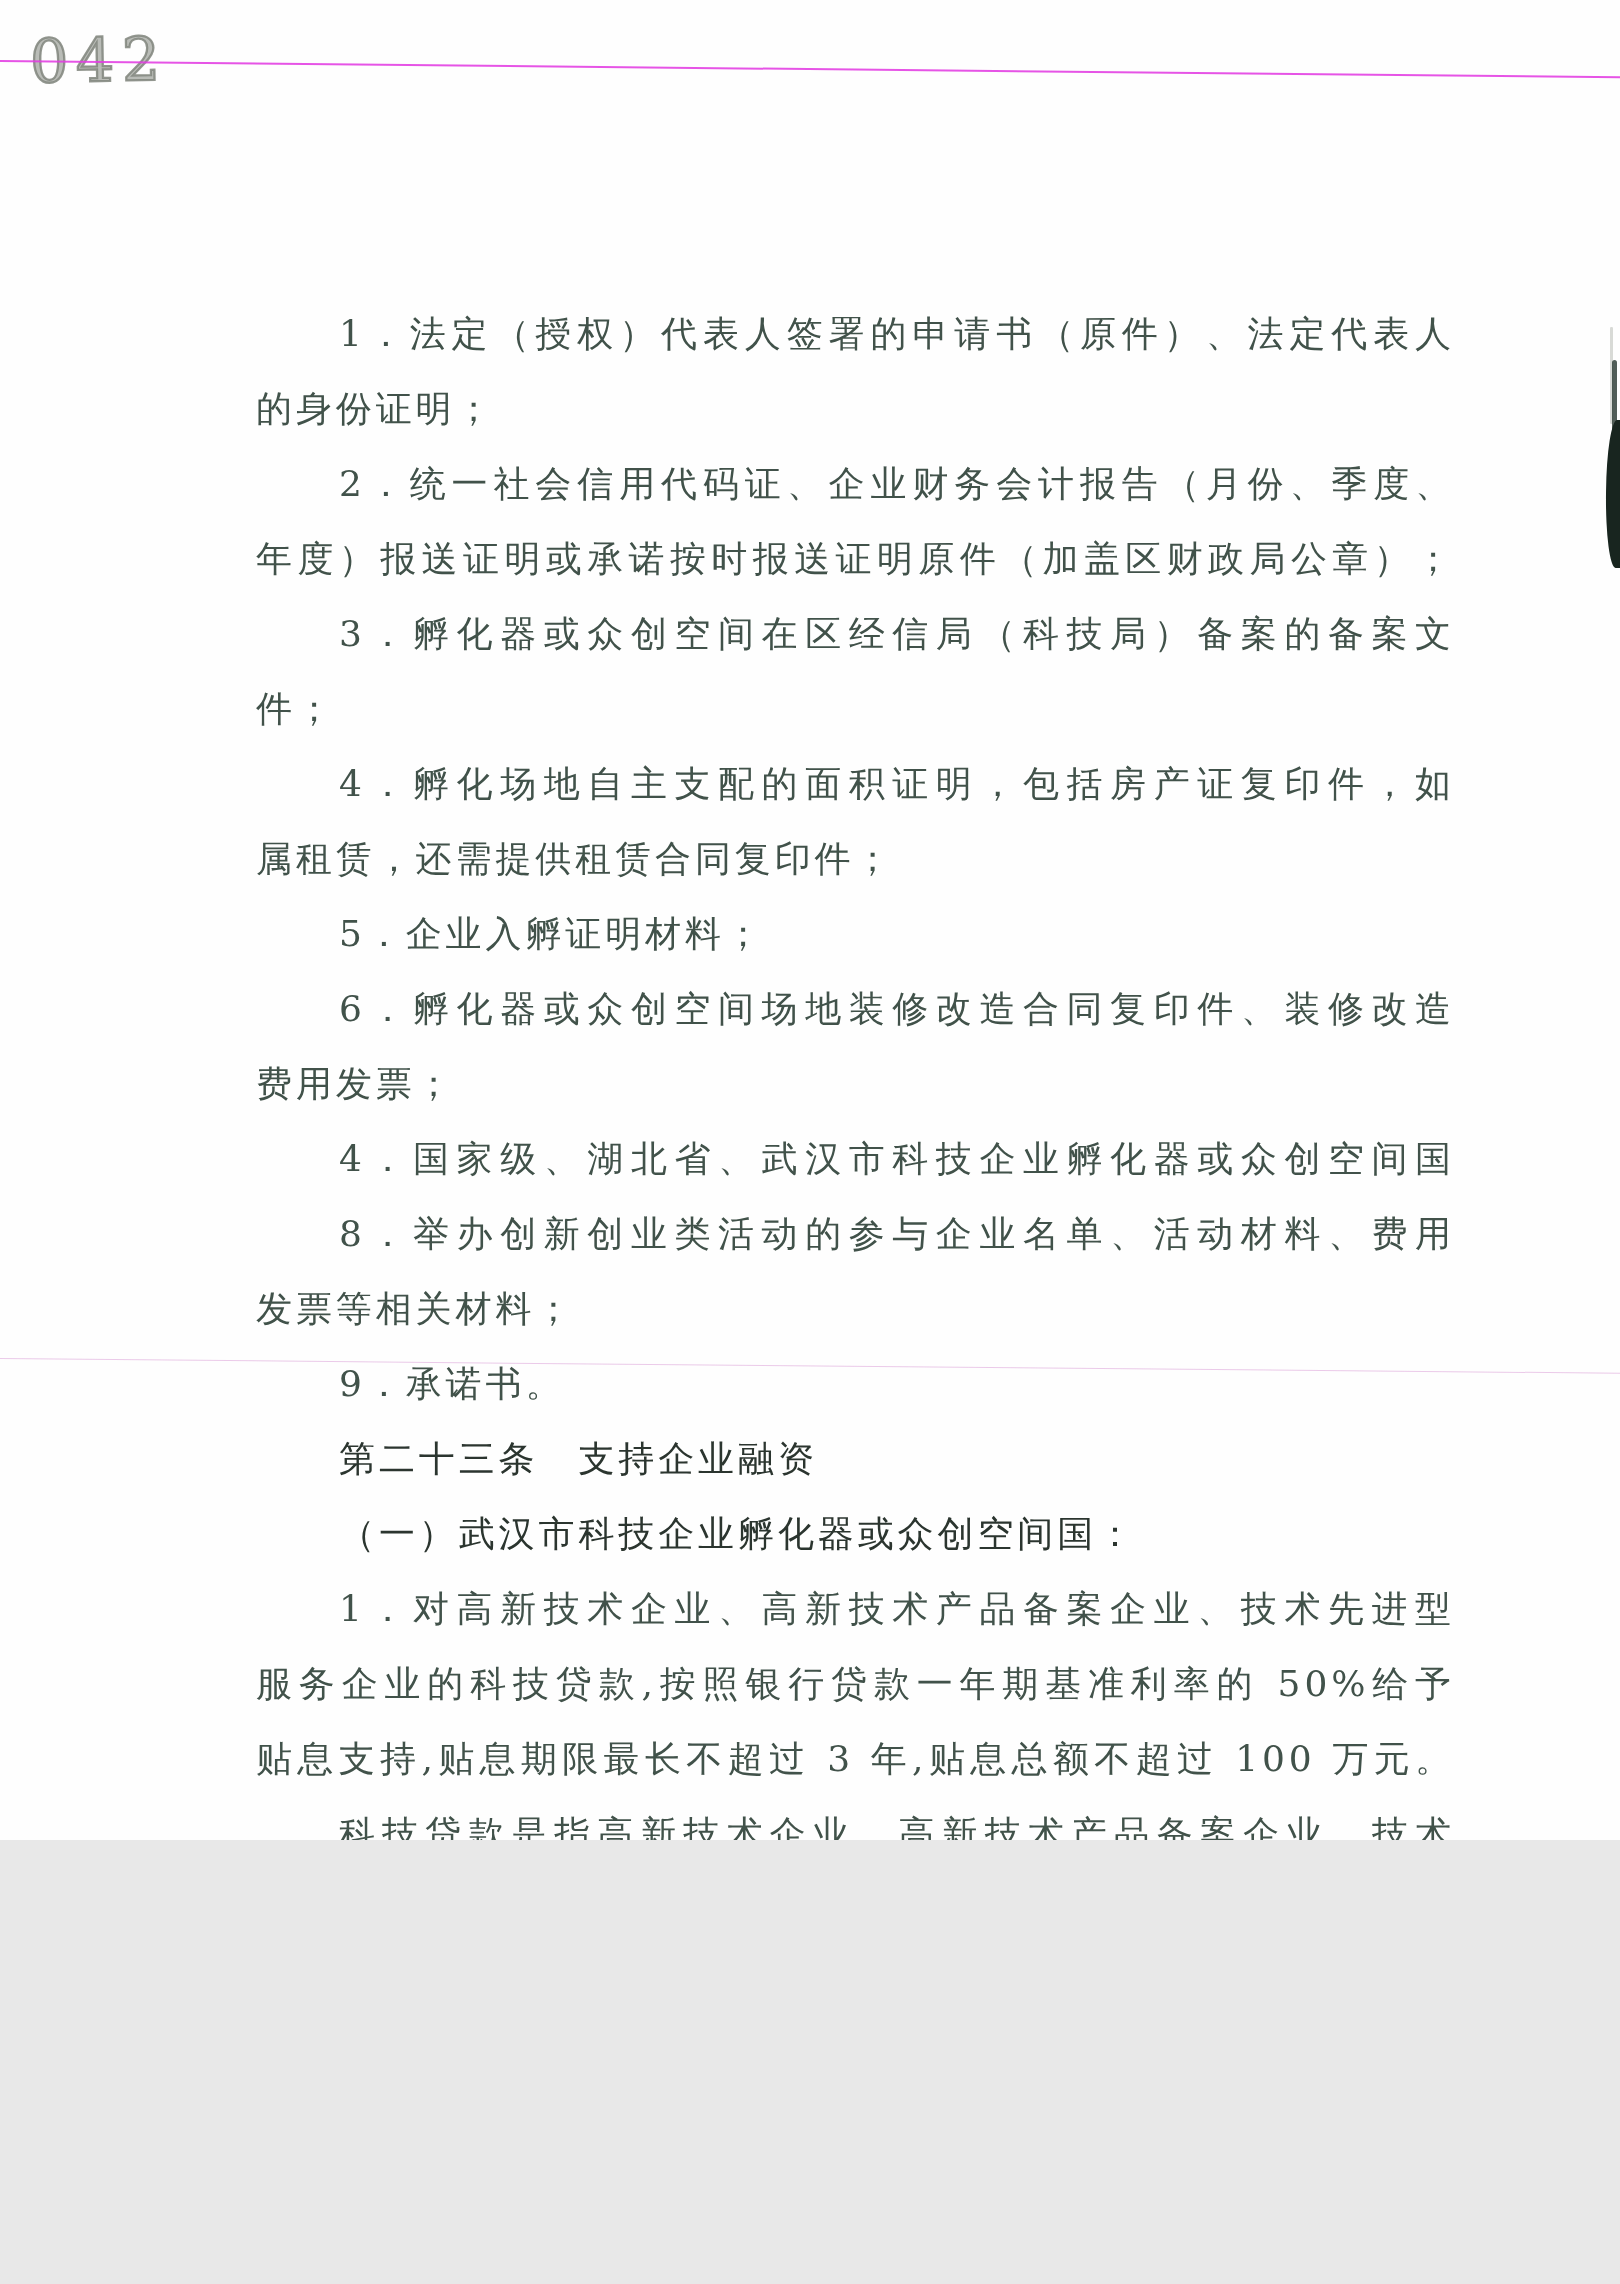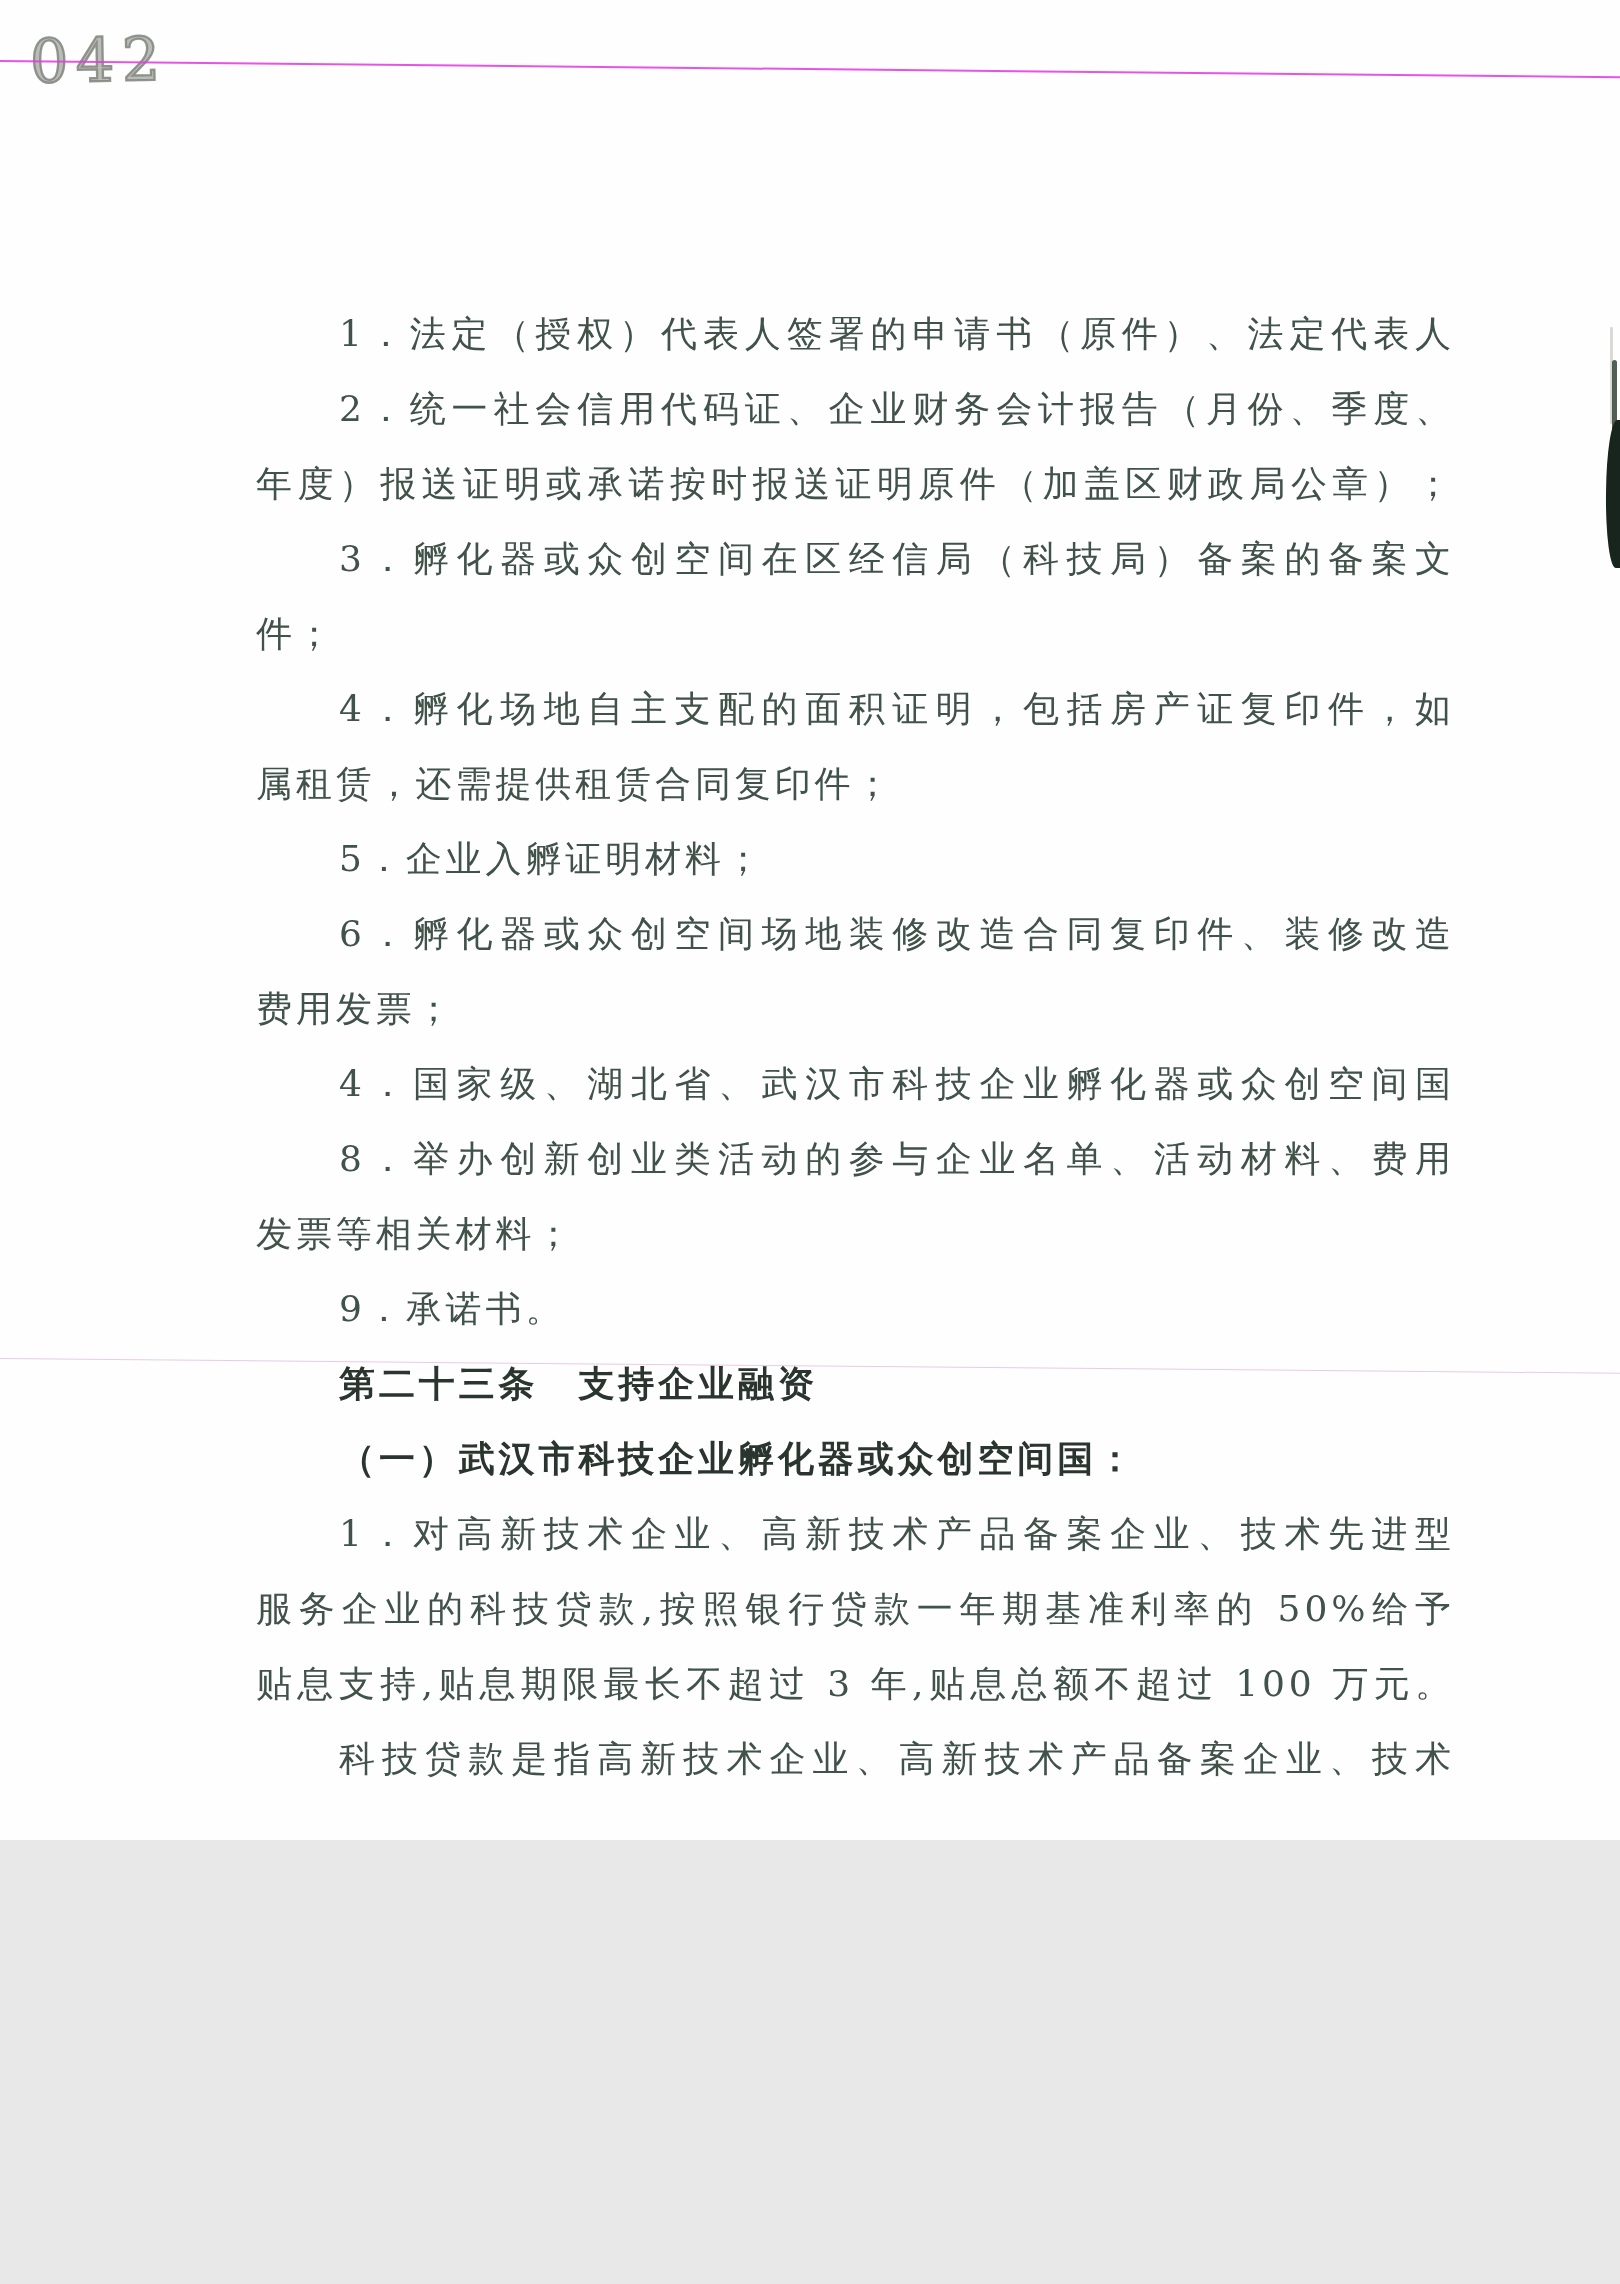--- a/index.html
+++ b/index.html
@@ -53,21 +53,21 @@
     letter-spacing:3.9px;
   }
   .line{
     line-height:75px;height:75px;
     text-align:left;
   }
   .indent{padding-left:83px;}
   .just{text-align:justify;text-align-last:justify;text-justify:inter-character;}
   .hei{
     font-family:"DejaVu Sans","Liberation Sans",sans-serif;
-    font-weight:bold;
+    font-weight:normal;
     color:#2b352f;
   }
   
   .pagenum{
     position:absolute;left:271px;top:2030px;
     font-size:36px;line-height:52px;
     letter-spacing:2.6px;
     color:#4d7c0f;
   }
 </style>
@@ -80,20 +80,21 @@
 
   <div class="scanline scanline-top"></div>
   <div class="scanline scanline-mid"></div>
 
   <div class="artifact-light"></div>
   <div class="artifact-tail"></div>
   <div class="artifact-main"></div>
 
   <div class="doc">
     <div class="line indent just">1．法定（授权）代表人签署的申请书（原件）、法定代表人</div>
+    <div class="line">的身份证明；</div>
     <div class="line indent just">2．统一社会信用代码证、企业财务会计报告（月份、季度、</div>
     <div class="line just">年度）报送证明或承诺按时报送证明原件（加盖区财政局公章）；</div>
     <div class="line indent just">3．孵化器或众创空间在区经信局（科技局）备案的备案文</div>
     <div class="line">件；</div>
     <div class="line indent just">4．孵化场地自主支配的面积证明，包括房产证复印件，如</div>
     <div class="line">属租赁，还需提供租赁合同复印件；</div>
     <div class="line indent">5．企业入孵证明材料；</div>
     <div class="line indent just">6．孵化器或众创空间场地装修改造合同复印件、装修改造</div>
     <div class="line">费用发票；</div>
     <div class="line indent just">4．国家级、湖北省、武汉市科技企业孵化器或众创空间国</div>

